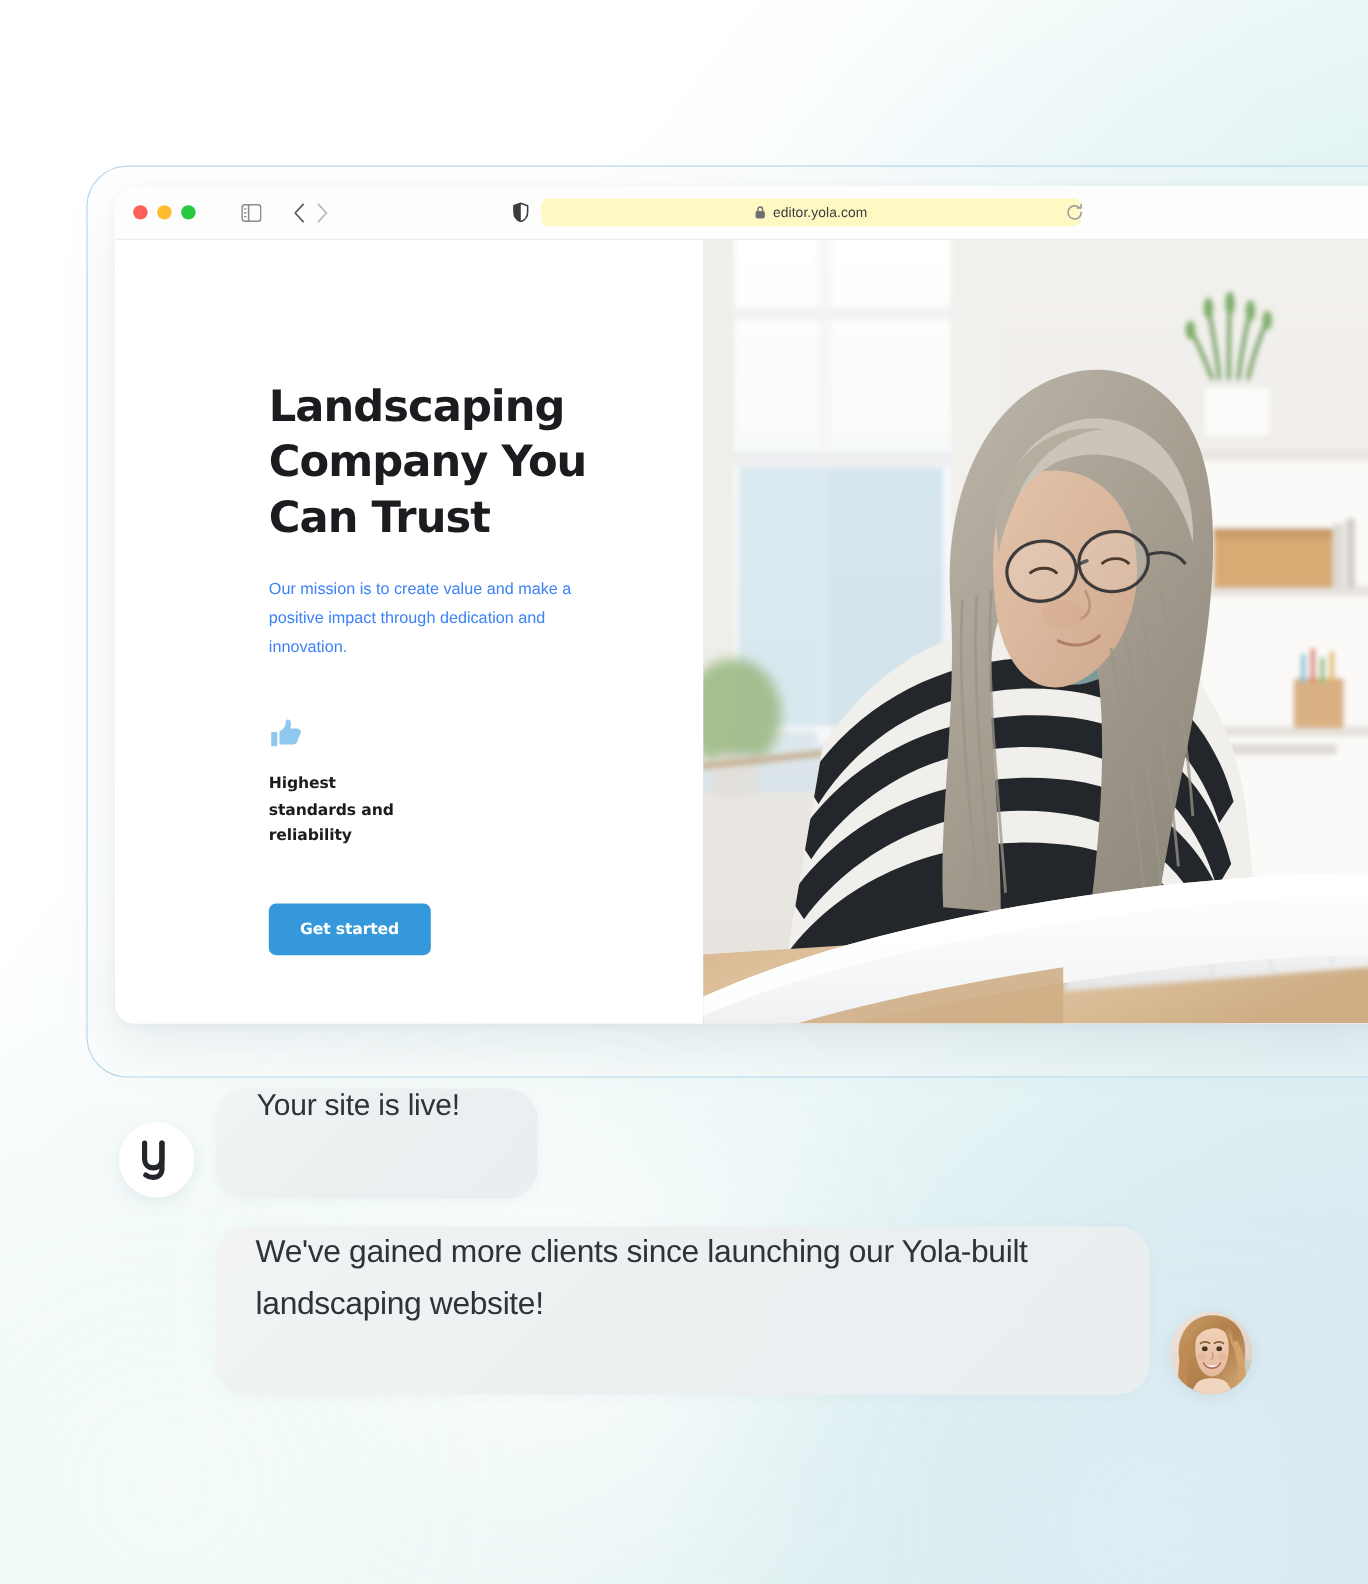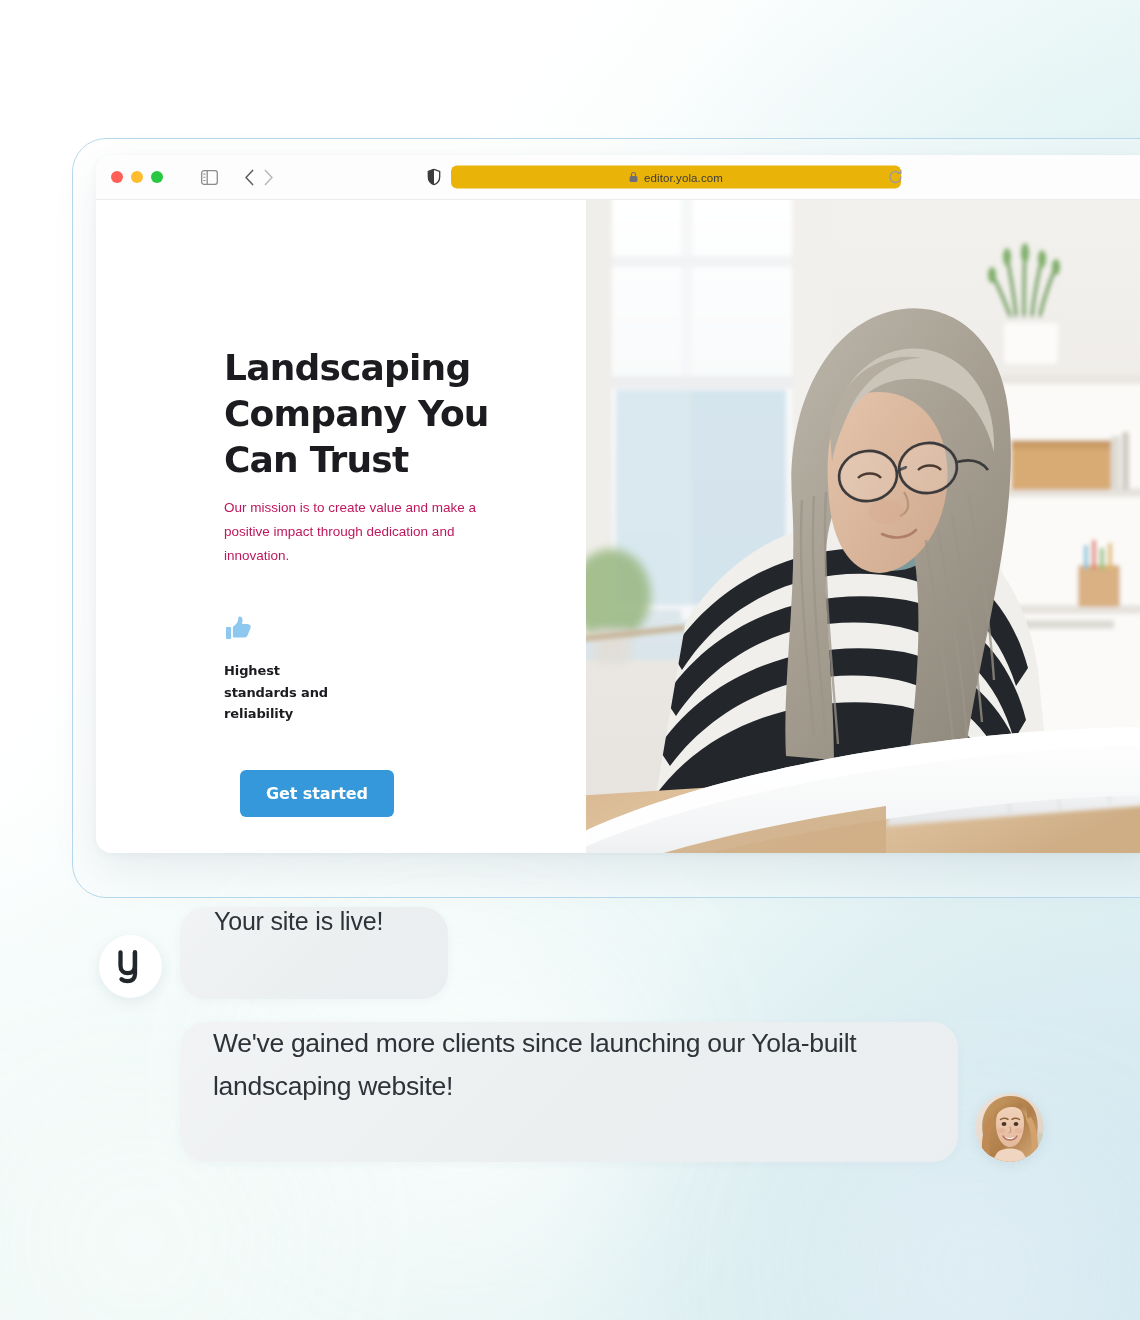--- a/index.html
+++ b/index.html
@@ -75,21 +75,21 @@
   .sidebar-btn{ margin-left:38px; }
   .nav-btns{ display:flex; gap:8px; margin-left:26px; }
   .nav-btns .fwd{ opacity:.42; }
 
   .shield-btn{ position:absolute; left:331px; top:50%; transform:translateY(-50%); color:#3c3c3e; }
 
   .urlbar{
     position:absolute;
     left:355px; top:50%; transform:translateY(-50%);
     width:450px; height:23px;
-    background:#eab308;
+    background:#fef9c3;
     border-radius:6px;
     display:flex; align-items:center; justify-content:center;
     gap:6px;
   }
   .url-text{
     font-size:11.5px;
     color:#3b3b3d;
     letter-spacing:.1px;
   }
   .reload-btn{ position:absolute; left:792px; top:50%; transform:translateY(-50%); color:#9a9a9e; }
@@ -103,27 +103,26 @@
   }
   .hero-inner{ position:absolute; left:128px; top:117px; width:330px; }
   .hero-title{
     font-family:"DejaVu Sans", sans-serif;
     font-size:36px;
     line-height:1.28;
     font-weight:700;
     letter-spacing:-0.8px;
     color:#1c1c20;
     max-width:270px;
-    margin-top:28px;
   }
   .hero-sub{
-    margin-top:13px;
+    margin-top:24px;
     font-size:13.5px;
     line-height:1.78;
-    color:#be185d;
+    color:#3b82f6;
     max-width:280px;
   }
   .features{
     margin-top:46px;
     display:flex;
     gap:46px;
     flex-direction:column;
   }
   .feature{ width:132px; }
   .feat-icon{ color:#8fc8ee; height:30px; display:block; }
@@ -138,25 +137,24 @@
   }
   .cta{
     margin-top:45px;
     display:inline-block;
     background:#3498db;
     color:#ffffff;
     border:none;
     border-radius:6px;
     padding:14px 26px;
     font-family:"DejaVu Sans", sans-serif;
-    font-size:16px;
+    font-size:13px;
     font-weight:700;
     letter-spacing:-0.1px;
     cursor:pointer;
-    margin-left:16px;
   }
 
   
   .page-right{ flex:1; position:relative; overflow:hidden; background:#e9e6e2; }
   .photo{ position:absolute; inset:0; }
 
   
   .chat{ position:absolute; left:0; top:898px; width:1140px; height:290px; }
 
   .yola-avatar{

